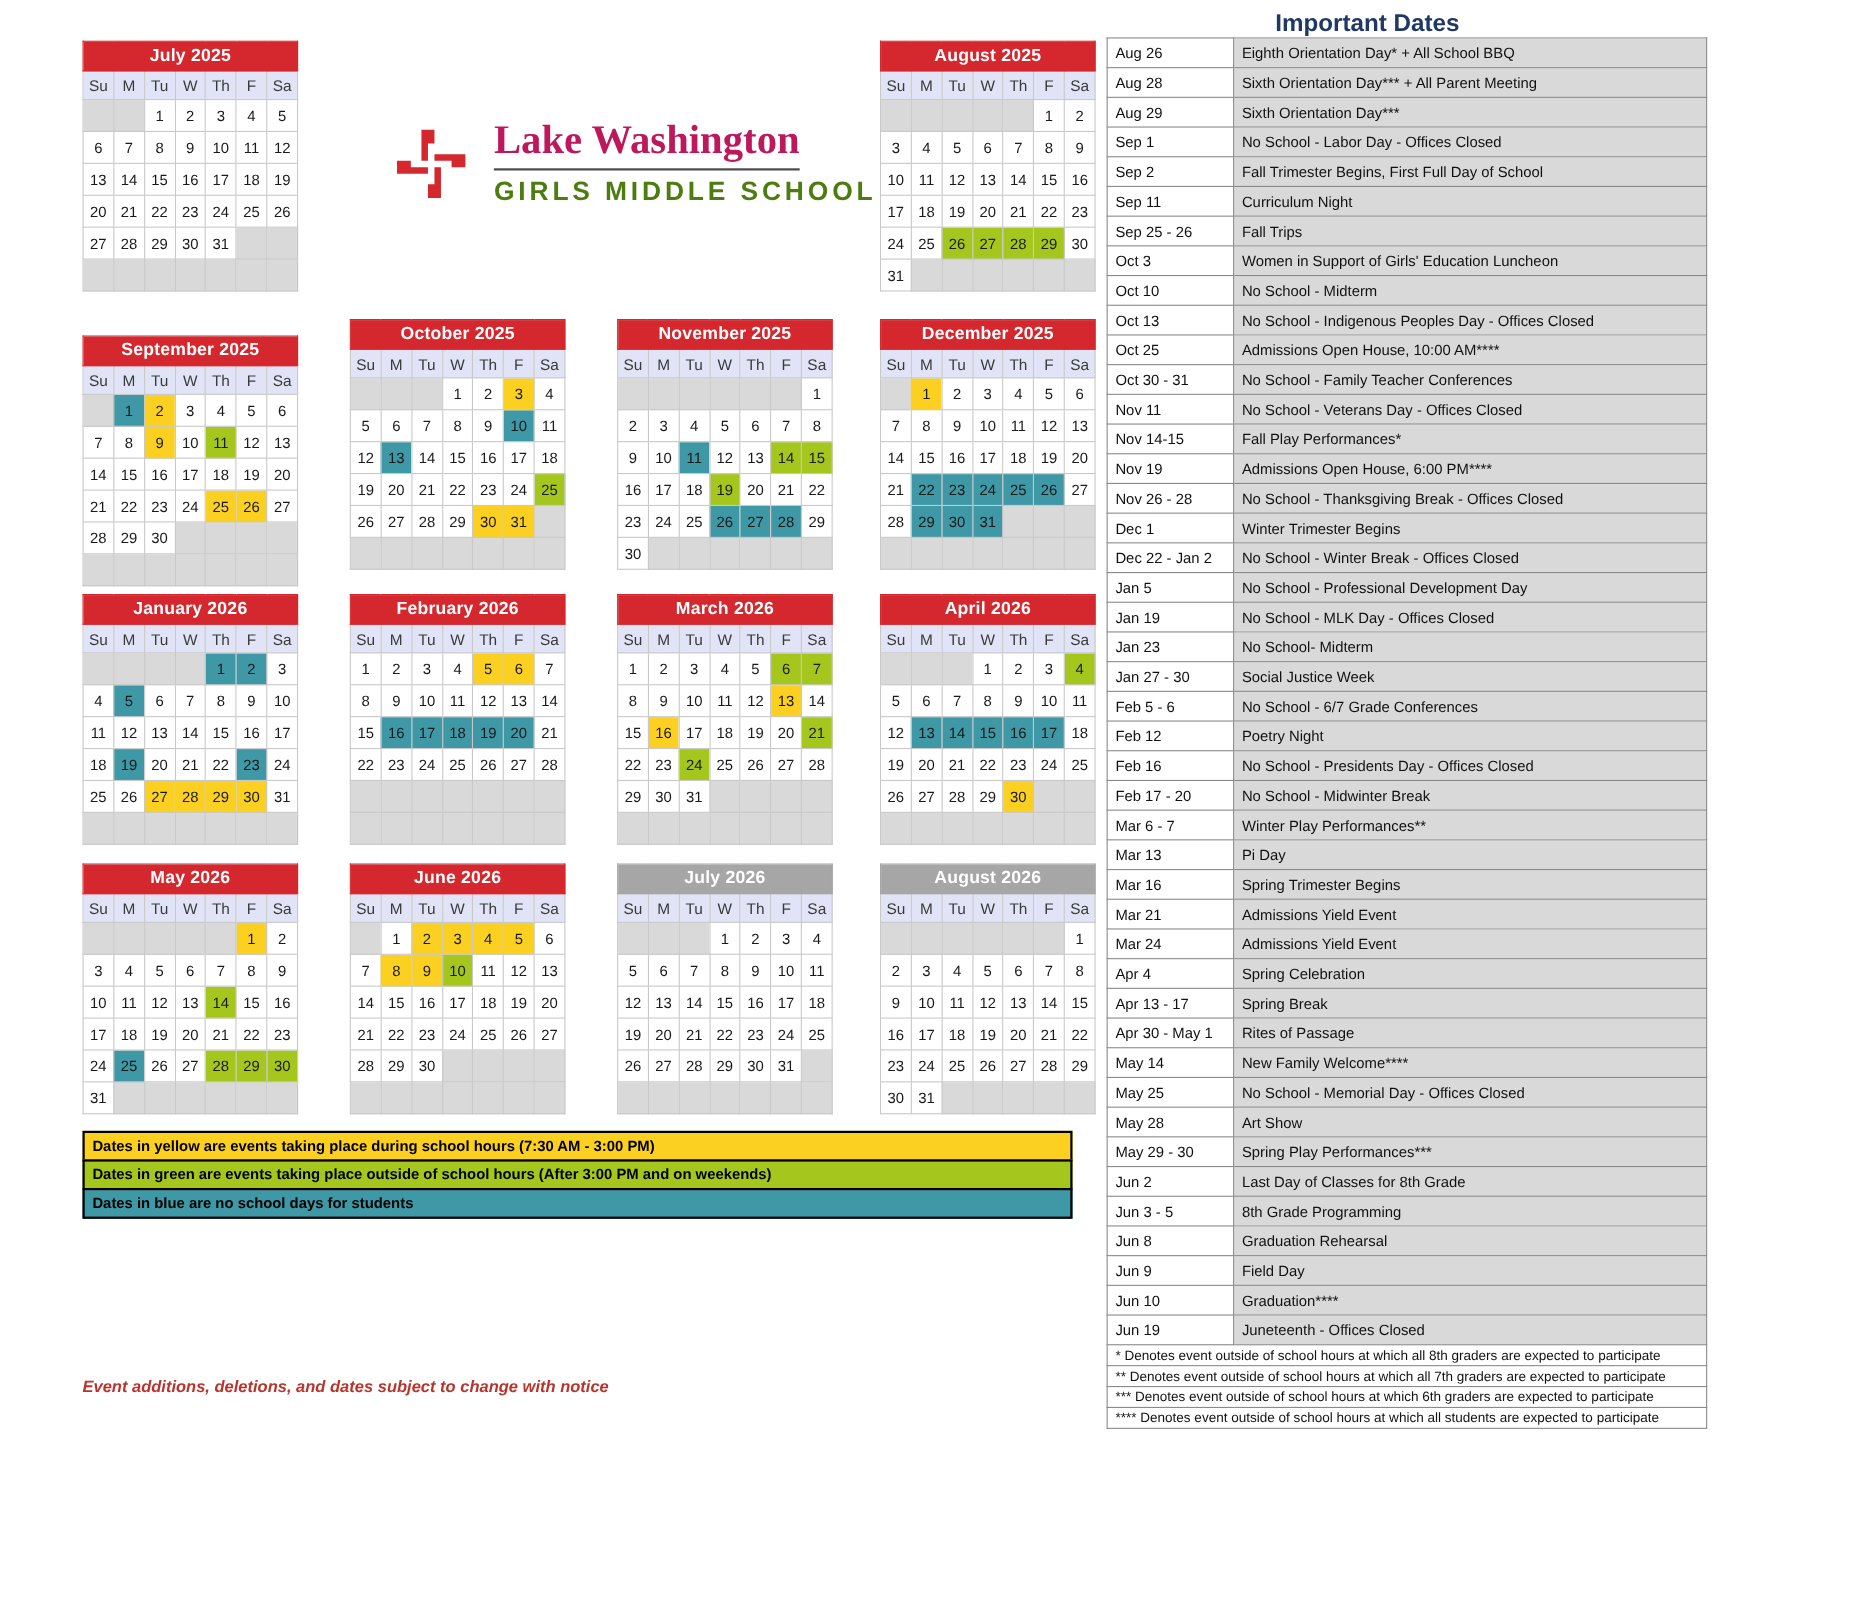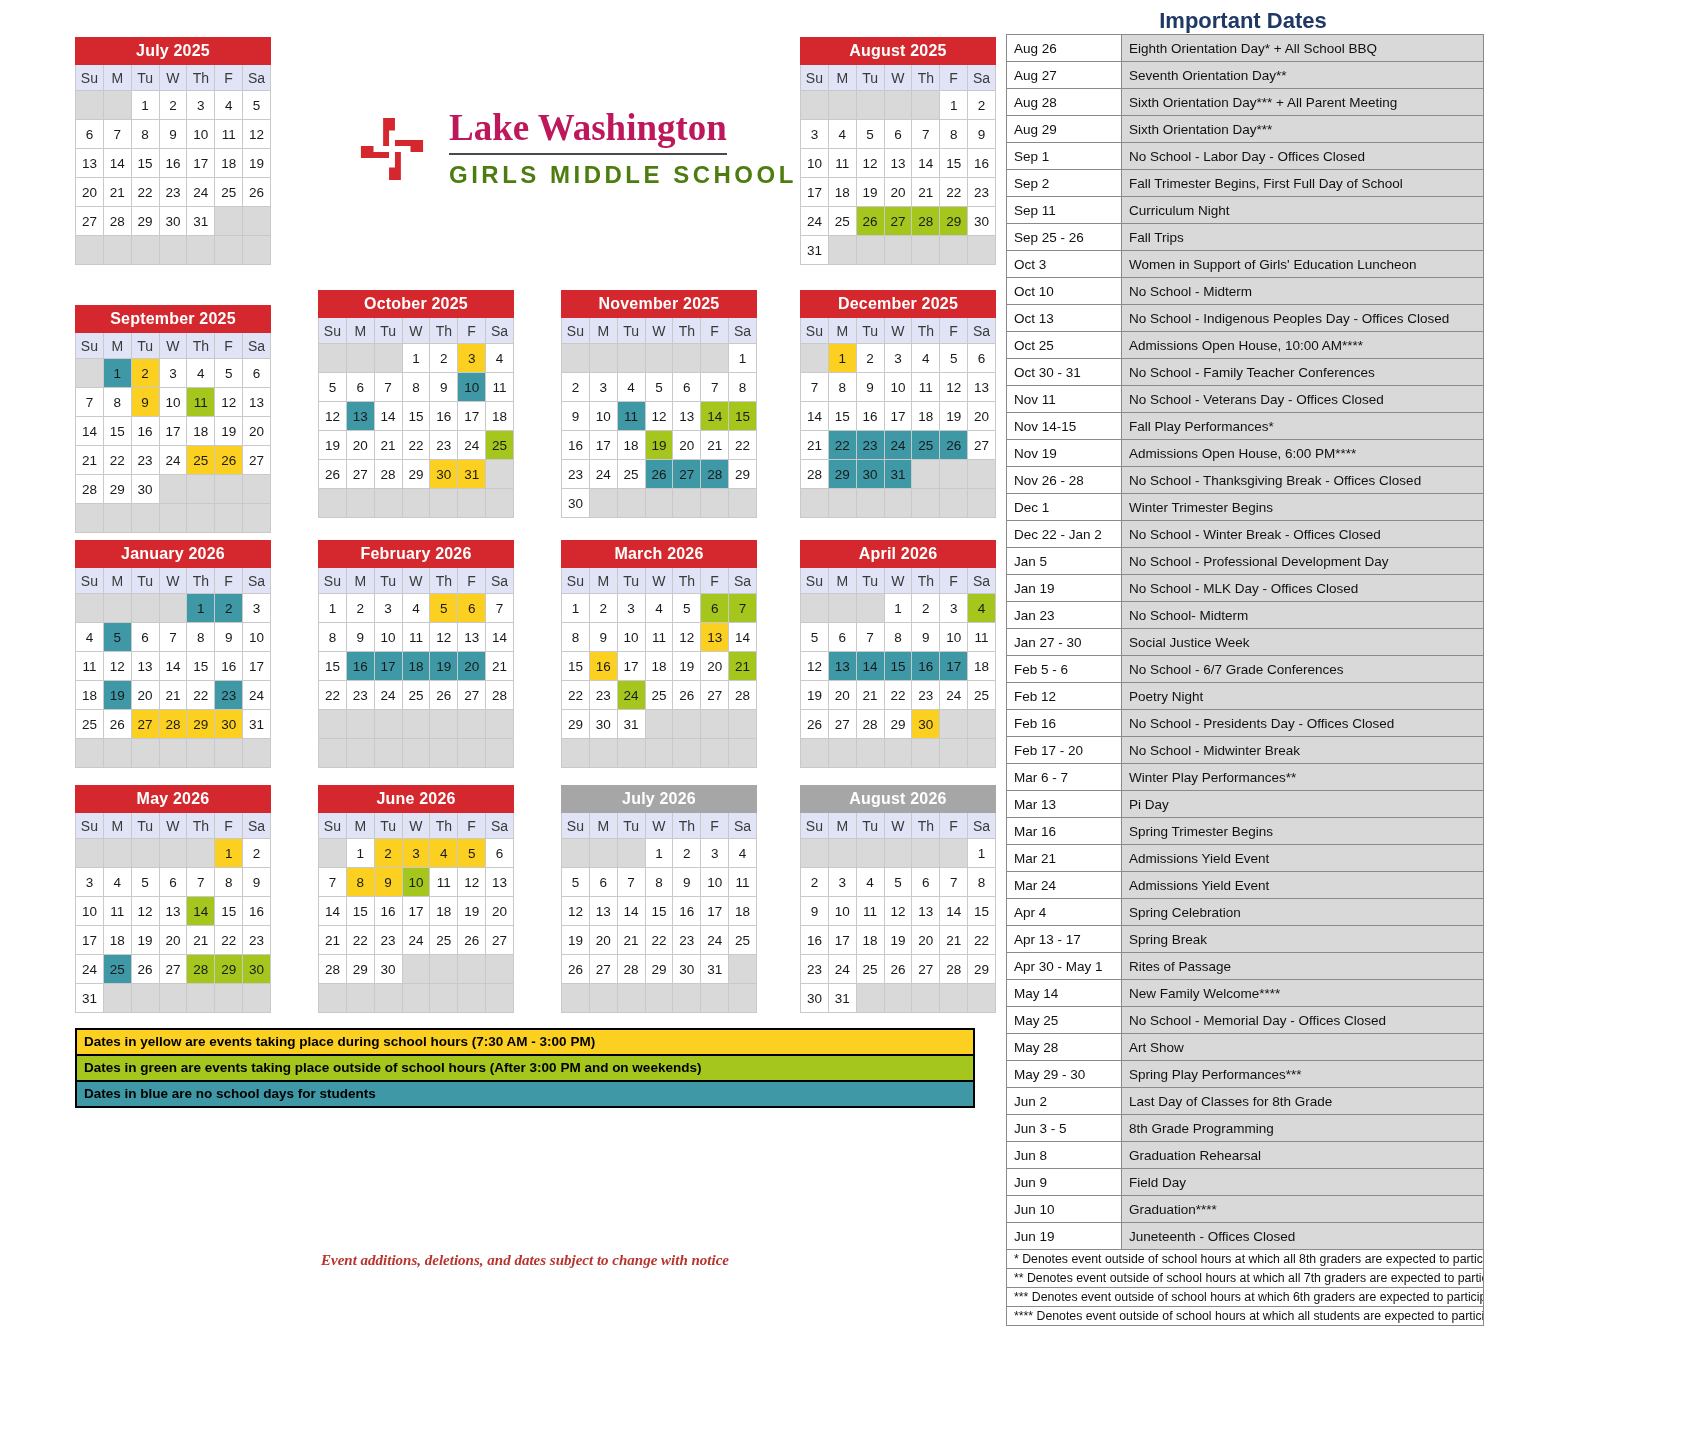--- a/index.html
+++ b/index.html
@@ -32,27 +32,27 @@
 
   
   #legend{position:absolute;left:75px;top:1030px;width:900px;}
   .legend-bar{border:2px solid #000;margin-top:-2px;font-weight:bold;font-size:13.5px;
               color:#000;padding:3px 7px;line-height:18px;}
   .legend-bar.yellow{background:var(--yellow,#fcd021);}
   .legend-bar.green{background:var(--green,#a4c61d);}
   .legend-bar.blue{background:var(--blue,#3e98a5);}
 
   
-  #disclaimer{position:absolute;left:75px;top:1252px;width:900px;text-align:center;
-              font-style:italic;font-weight:bold;font-size:15px;color:var(--disc-red,#b8342c);font-family:Liberation Serif, serif;}
+  #disclaimer{position:absolute;left:75px;top:1252px;width:900px;
+              font-style:italic;font-weight:bold;font-size:15px;color:var(--disc-red,#b8342c);}
 
   
   #important{position:absolute;left:1006px;top:8px;width:474px;}
   #important h1{margin:0 0 0 0;text-align:center;font-size:22px;color:var(--navy,#1f3864);}
-  table.idt{border-collapse:collapse;width:478px;table-layout:fixed;}
+  table.idt{border-collapse:collapse;width:546px;table-layout:fixed;}
   table.idt td{border:1px solid #8a8a8a;font-size:13.5px;color:#111;padding:3px 7px;height:20px;
                overflow:hidden;white-space:nowrap;}
   table.idt td.date{background:#fff;width:100px;}
   table.idt td.event{background:#d9d9d9;}
   table.idt tr.foot td{background:#fff;font-size:12.3px;height:14px;padding:2px 7px;}
 </style>
 </head>
 <body>
 
 <div class="page">
@@ -1064,24 +1064,20 @@
 
   <div id="important">
     <h1>Important Dates</h1>
     <table class="idt">
       <tbody id="events-body">
           <tr>
             <td class="date">Aug 26</td>
             <td class="event">Eighth Orientation Day* + All School BBQ</td>
           </tr>
           <tr>
-            <td class="date">Aug 27</td>
-            <td class="event">Seventh Orientation Day**</td>
-          </tr>
-          <tr>
             <td class="date">Aug 28</td>
             <td class="event">Sixth Orientation Day*** + All Parent Meeting</td>
           </tr>
           <tr>
             <td class="date">Aug 29</td>
             <td class="event">Sixth Orientation Day***</td>
           </tr>
           <tr>
             <td class="date">Sep 1</td>
             <td class="event">No School - Labor Day - Offices Closed</td>

